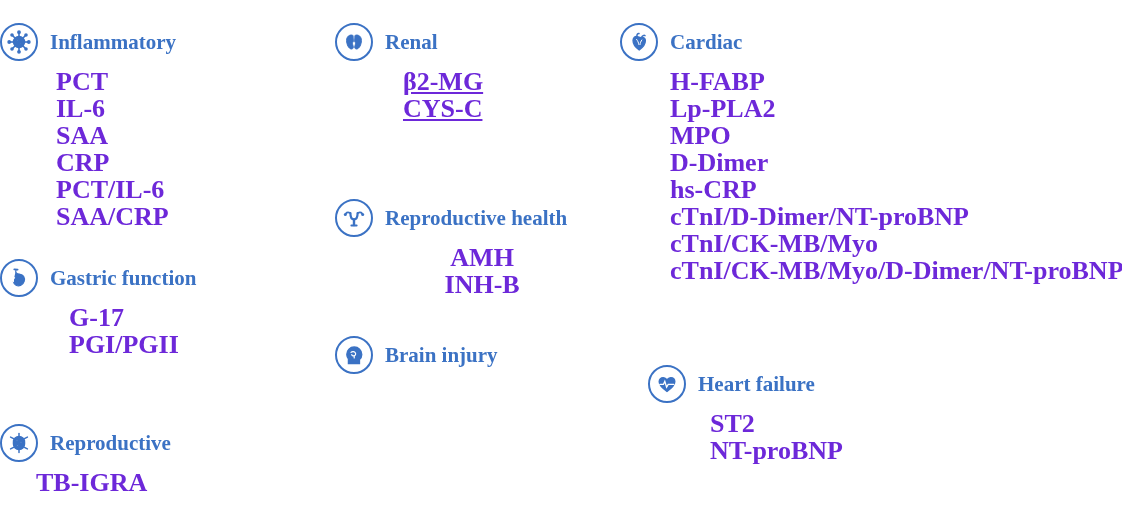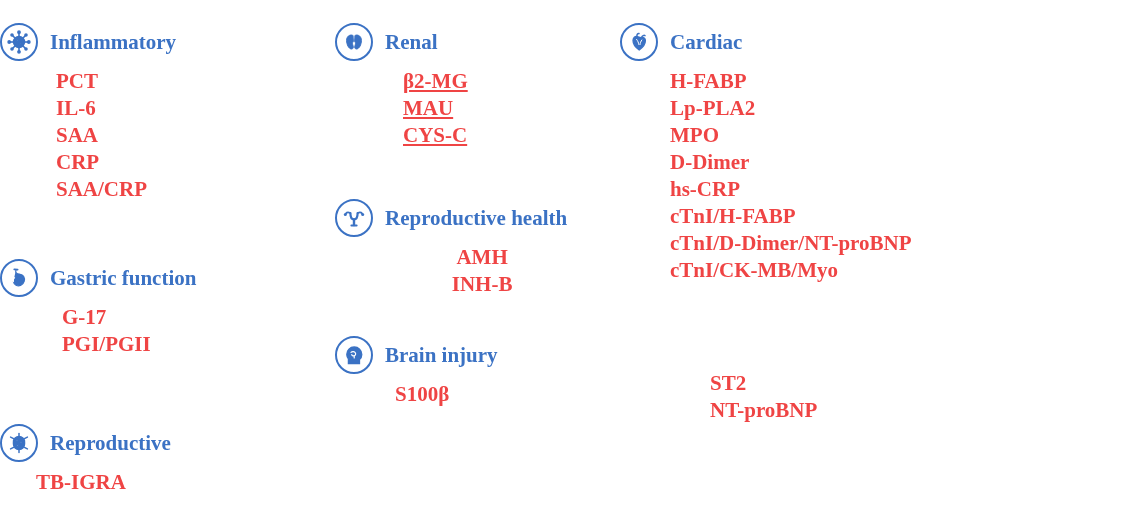--- a/index.html
+++ b/index.html
@@ -58,30 +58,30 @@
     font-size: 21px;
     white-space: nowrap;
     line-height: 1;
   }
   .item-list {
     margin: 6px 0 0 0;
     padding: 0;
     list-style: none;
   }
   .item {
-    color: #ef4444;
+    color: #6d28d9;
     font-weight: bold;
-    font-size: 21px;
+    font-size: 26px;
     line-height: 27px;
     white-space: nowrap;
   }
 
   
   #col-1 .indent-a { padding-left: 56px; }
-  #col-1 .indent-b { padding-left: 62px; }
+  #col-1 .indent-b { padding-left: 62px; margin-left: 7px; }
   #col-1 .indent-c { padding-left: 36px; }
   #col-2 .indent-a { padding-left: 68px; text-decoration: underline; }
   #col-2 .indent-b { padding-left: 62px; text-align: center; }
   #col-2 .indent-c { padding-left: 60px; }
   #col-3 .indent-a { padding-left: 50px; }
   #col-3 .indent-b { padding-left: 90px; }
 </style>
 </head>
 <body>
 
@@ -115,20 +115,21 @@
               <circle cx="5" cy="19" r="1" fill="#3b72c4"></circle>
           </svg>
         </span>
         <span class="group-title">Inflammatory</span>
       </div>
       <ul class="item-list">
         <li class="item indent-a">PCT</li>
         <li class="item indent-a">IL-6</li>
         <li class="item indent-a">SAA</li>
         <li class="item indent-a">CRP</li>
+        <li class="item indent-a">PCT/IL-6</li>
         <li class="item indent-a">SAA/CRP</li>
       </ul>
     </div>
 
     <div class="group" style="top:258px">
       <div class="group-head">
         <span class="icon-badge">
           <svg width="24" height="24" viewBox="0 0 24 24" fill="none" stroke="#3b72c4" stroke-width="1.7" stroke-linecap="round">
             <path d="M9 3.5 C9 3.5 8.2 6.2 9.6 7.2 C11.4 8.5 15 7.6 16.6 10.2 C18.4 13.1 17.3 18 13.6 19.4 C10.4 20.6 7 18.9 6.4 15.6" fill="#3b72c4" stroke="#3b72c4" stroke-width="1.2"></path>
             <path d="M7.3 3.3 L10.6 3.6" stroke="#3b72c4" stroke-width="1.8"></path>
@@ -175,21 +176,20 @@
         <span class="icon-badge">
           <svg width="24" height="24" viewBox="0 0 24 24" fill="#3b72c4" stroke="#3b72c4" stroke-width="1">
             <path d="M10.6 5.2 C7.4 4.4 4.6 6.6 4.6 10.4 C4.6 14.6 6.8 19 9.6 19 C11.2 19 11.6 17.4 11 15.6 C10.4 13.8 10.2 12.8 11 12.1 C11.7 11.5 11.5 10 11.3 8.6 C11.1 7.2 11.4 5.4 10.6 5.2 Z"></path>
             <path d="M13.4 5.2 C16.6 4.4 19.4 6.6 19.4 10.4 C19.4 14.6 17.2 19 14.4 19 C12.8 19 12.4 17.4 13 15.6 C13.6 13.8 13.8 12.8 13 12.1 C12.3 11.5 12.5 10 12.7 8.6 C12.9 7.2 12.6 5.4 13.4 5.2 Z"></path>
           </svg>
         </span>
         <span class="group-title">Renal</span>
       </div>
       <ul class="item-list">
         <li class="item indent-a">β2-MG</li>
-        <li class="item indent-a">MAU</li>
         <li class="item indent-a">CYS-C</li>
       </ul>
     </div>
 
     <div class="group" style="top:198px">
       <div class="group-head">
         <span class="icon-badge">
           <svg width="24" height="24" viewBox="0 0 24 24" fill="none" stroke="#3b72c4" stroke-width="1.7" stroke-linecap="round">
             <path d="M12 19 L12 13.5" stroke-width="2.4"></path>
             <path d="M8.4 7.2 C8.4 11.2 9.4 13.4 12 13.4 C14.6 13.4 15.6 11.2 15.6 7.2" stroke-width="2.2"></path>
@@ -212,23 +212,20 @@
       <div class="group-head">
         <span class="icon-badge">
           <svg width="24" height="24" viewBox="0 0 24 24" fill="none" stroke="#3b72c4" stroke-width="1.5" stroke-linecap="round">
             <path d="M17.5 20.5 L17.5 16.5 C19 15.2 19.8 13.4 19.8 11.4 C19.8 7.2 16.4 4 12.2 4 C8 4 4.8 7.2 4.8 11.4 C4.8 13.2 5.4 14.6 6.4 15.8 L6.4 20.5 Z" fill="#3b72c4" stroke="#3b72c4" stroke-width="1.3"></path>
             <path d="M9 9.4 C10.2 8.2 12.6 8.4 13.4 10 C14 11.2 13.4 12.4 12.2 12.8 C11 13.2 10 12.6 9.8 11.6" stroke="#ffffff" stroke-width="1.2" fill="none"></path>
             <path d="M12.2 12.8 L12.2 15" stroke="#ffffff" stroke-width="1.2"></path>
           </svg>
         </span>
         <span class="group-title">Brain injury</span>
       </div>
-      <ul class="item-list">
-        <li class="item indent-c">S100β</li>
-      </ul>
     </div>
 
   </div>
 
   <div class="column" id="col-3">
 
     <div class="group" style="top:22px">
       <div class="group-head">
         <span class="icon-badge">
           <svg width="24" height="24" viewBox="0 0 24 24" fill="none" stroke="#3b72c4" stroke-width="1.3" stroke-linecap="round">
@@ -240,27 +237,36 @@
           </svg>
         </span>
         <span class="group-title">Cardiac</span>
       </div>
       <ul class="item-list">
         <li class="item indent-a">H-FABP</li>
         <li class="item indent-a">Lp-PLA2</li>
         <li class="item indent-a">MPO</li>
         <li class="item indent-a">D-Dimer</li>
         <li class="item indent-a">hs-CRP</li>
-        <li class="item indent-a">cTnI/H-FABP</li>
         <li class="item indent-a">cTnI/D-Dimer/NT-proBNP</li>
         <li class="item indent-a">cTnI/CK-MB/Myo</li>
+        <li class="item indent-a">cTnI/CK-MB/Myo/D-Dimer/NT-proBNP</li>
       </ul>
     </div>
 
     <div class="group" style="top:364px">
+      <div class="group-head" style="padding-left:28px">
+        <span class="icon-badge">
+          <svg width="24" height="24" viewBox="0 0 24 24" fill="none" stroke="#3b72c4" stroke-width="1.4" stroke-linecap="round">
+            <path d="M12 19.4 C8 16.6 4.2 13.4 4.2 9.8 C4.2 7.2 6 5.6 8.2 5.6 C9.8 5.6 11.2 6.6 12 7.8 C12.8 6.6 14.2 5.6 15.8 5.6 C18 5.6 19.8 7.2 19.8 9.8 C19.8 13.4 16 16.6 12 19.4 Z" fill="#3b72c4" stroke="#3b72c4"></path>
+            <path d="M4.8 12.4 L8.4 12.4 L9.8 9.4 L11.6 15.2 L13.2 12.4 L18.8 12.4" stroke="#ffffff" stroke-width="1.3" fill="none"></path>
+          </svg>
+        </span>
+        <span class="group-title">Heart failure</span>
+      </div>
       <ul class="item-list">
         <li class="item indent-b">ST2</li>
         <li class="item indent-b">NT-proBNP</li>
       </ul>
     </div>
 
   </div>
 
 </div>
 

